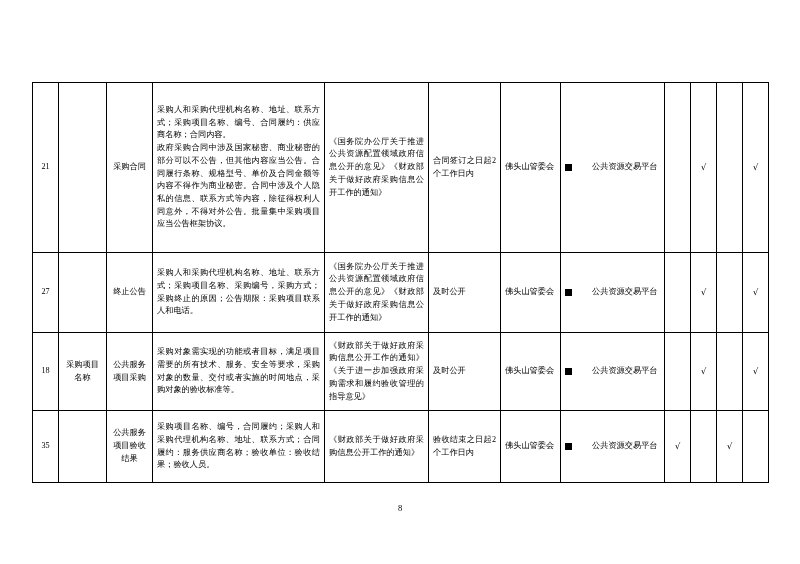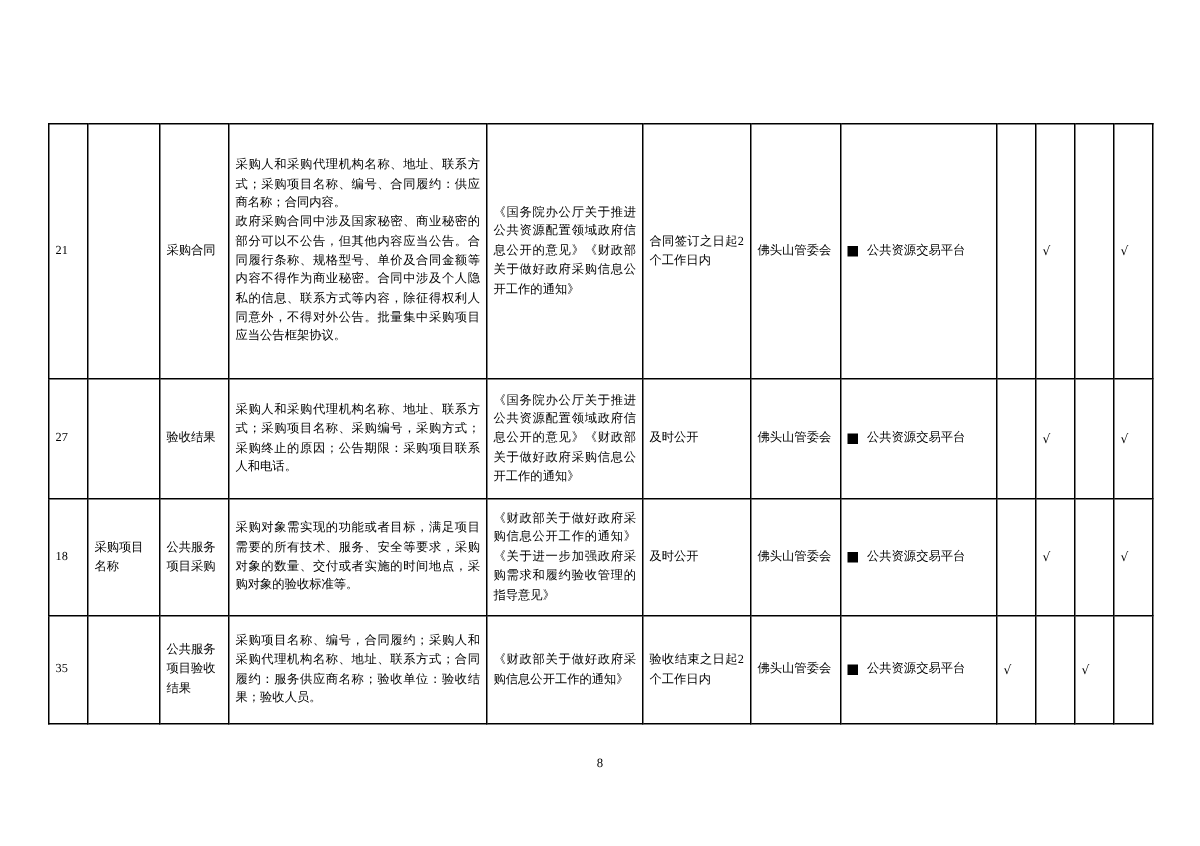--- a/index.html
+++ b/index.html
@@ -44,26 +44,26 @@
   .c-basis    { width: 104px; text-align: left; }
   .c-time     { width: 72px;  text-align: left; }
   .c-org      { width: 60px;  text-align: left; }
   .c-channel  { width: 104px; text-align: left; }
   .c-ck       { width: 26px;  text-align: center; }
   .c-ck2      { width: 26px;  text-align: center; }
   .c-ck3      { width: 26px;  text-align: center; }
   .c-ck4      { width: 26px;  text-align: center; }
 
   .cell-just { text-align: justify; text-justify: inter-ideograph; }
-  .cell-center { }
+  .cell-center { text-align: center; }
 
   .channel-line {
     display: flex;
     align-items: center;
-    gap: 6px;
+    gap: 20px;
   }
   .sq {
     display: inline-block;
     width: 7px;
     height: 7px;
     background: #000;
     flex: 0 0 auto;
   }
   .check {
     font-size: 11px;
@@ -120,21 +120,21 @@
           </td>
           <td class="cell-center"></td>
           <td class="cell-center check">√</td>
           <td class="cell-center"></td>
           <td class="cell-center check">√</td>
         </tr>
 
         <tr style="height:80px;">
           <td class="cell-center">27</td>
           <td class="cell-center"></td>
-          <td class="cell-center">验收结果</td>
+          <td class="cell-center">终止公告</td>
           <td class="cell-just">采购人和采购代理机构名称、地址、联系方式；采购项目名称、采购编号，采购方式；采购终止的原因；公告期限：采购项目联系人和电话。</td>
           <td class="cell-just">《国务院办公厅关于推进公共资源配置领域政府信息公开的意见》《财政部关于做好政府采购信息公开工作的通知》</td>
           <td class="cell-just">及时公开</td>
           <td class="cell-just">佛头山管委会</td>
           <td>
             <span class="channel-line">
               <span class="sq"></span>
               <span>公共资源交易平台</span>
             </span>
           </td>

